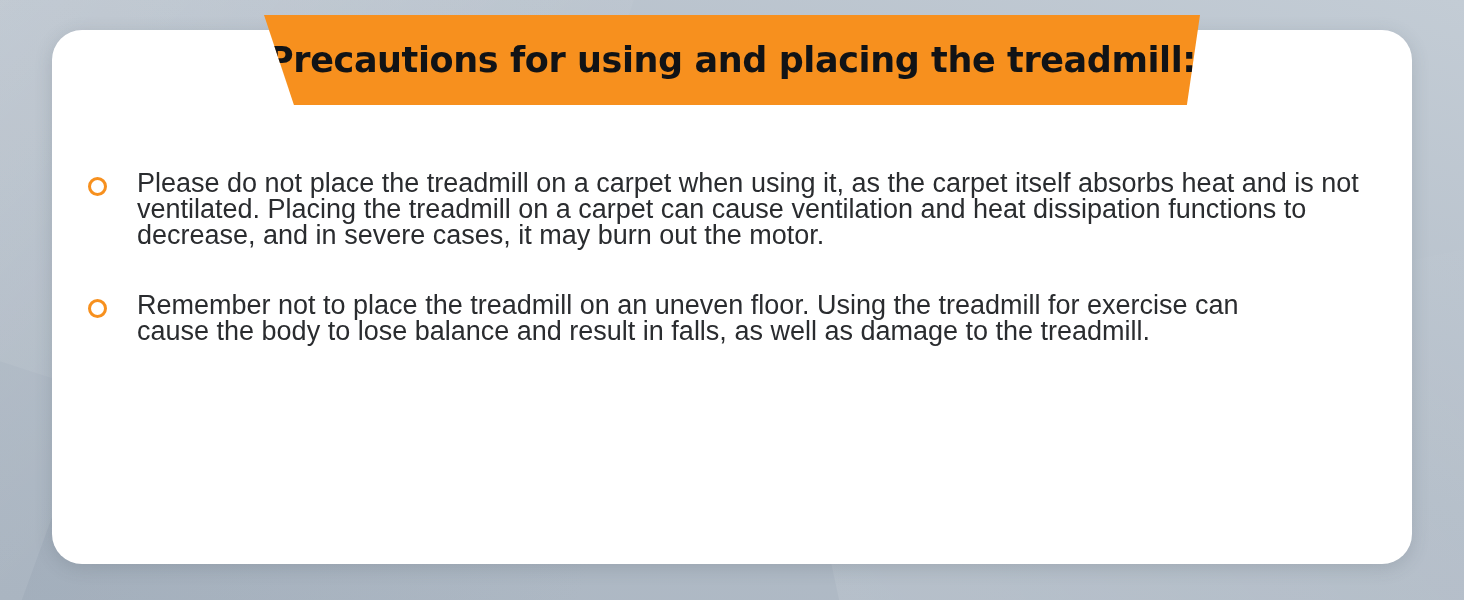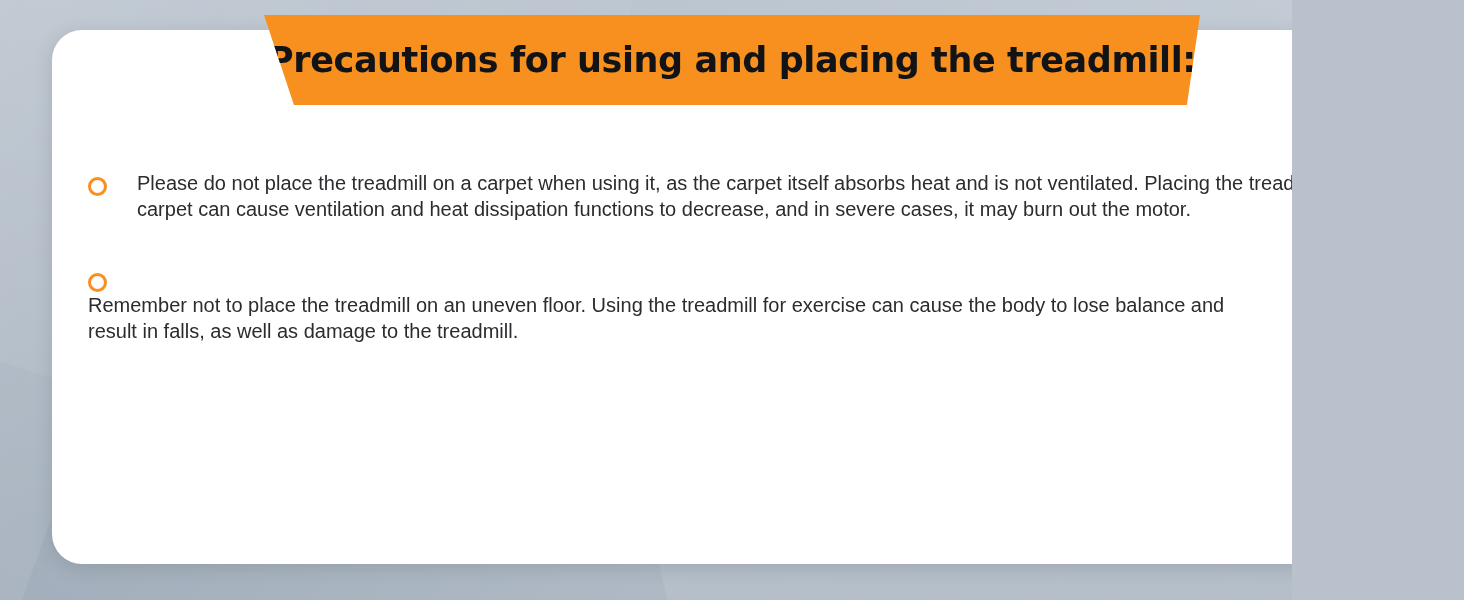--- a/index.html
+++ b/index.html
@@ -9,21 +9,21 @@
   body {
     width: 1464px;
     height: 600px;
     overflow: hidden;
     font-family: "Liberation Sans", sans-serif;
     background: #b9c2cc;
   }
 
   .page {
     position: relative;
-    width: 1292px;
+    width: 1464px;
     height: 600px;
     background:
       linear-gradient(135deg, rgba(255,255,255,0.10) 0%, rgba(255,255,255,0.0) 30%),
       linear-gradient(200deg, #c3ccd5 0%, #b4bec9 45%, #aab5c1 100%);
     overflow: hidden;
   }
 
   
   .bg-shape-a {
     position: absolute;
@@ -98,38 +98,37 @@
     width: 1300px;
   }
 
   .list-item {
     display: flex;
     align-items: flex-start;
     margin-bottom: 44px;
   }
   .list-item:last-child {
     margin-bottom: 0;
-    flex-direction: column;
   }
 
   .bullet {
     flex: 0 0 auto;
     width: 19px;
     height: 19px;
     border: 3.5px solid #f7901e;
     border-radius: 50%;
     box-sizing: border-box;
     margin-top: 7px;
     margin-right: 30px;
   }
 
   .item-text {
     flex: 1 1 auto;
     color: #2a2c2f;
-    font-size: 20px;
+    font-size: 27px;
     line-height: 26px;
     font-family: "Liberation Sans", sans-serif;
     max-width: 1232px;
   }
   .item-2 .item-text { max-width: 1200px; }
   .item-3 .item-text { max-width: 1160px; }
 </style>
 </head>
 <body>
 

